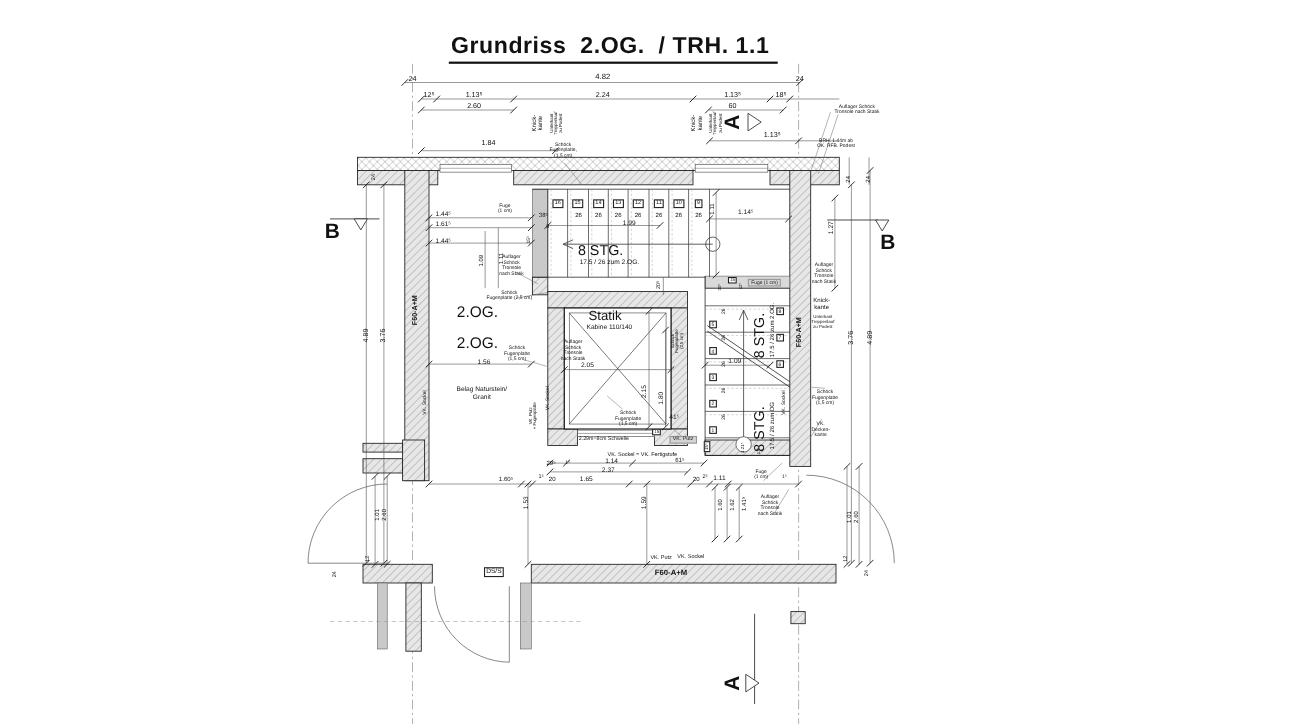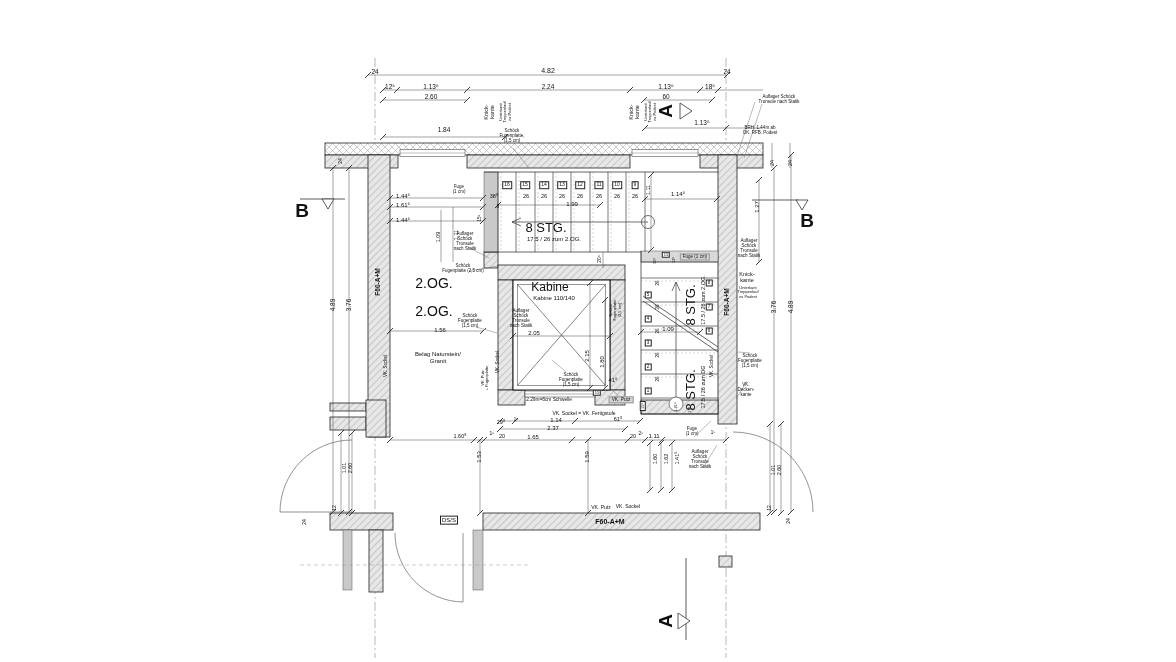--- a/index.html
+++ b/index.html
@@ -163,20 +163,21 @@
 
   <g fill="none" stroke="#666" stroke-width="0.7">
     <path d="M280 512A72 72 0 0 1 352 440"></path>
     <line x1="280" y1="512" x2="352" y2="512"></line>
     <path d="M395 533A69 69 0 0 0 463 602"></path>
     <line x1="463" y1="533" x2="463" y2="602"></line>
     <path d="M733 432A80 80 0 0 1 813 512"></path>
   </g>
 </svg>
 
+<div class="title">Grundriss  2.OG.  / TRH. 1.1</div>
 <div id="labels">
       <div class="lbl" style="left: 375px; top: 72px; font-size: 6.5px;">24</div>
       <div class="lbl" style="left: 548px; top: 71px; font-size: 7px;">4.82</div>
       <div class="lbl" style="left: 727px; top: 72px; font-size: 6.5px;">24</div>
       <div class="lbl" style="left: 390px; top: 87px; font-size: 6.5px;">12⁵</div>
       <div class="lbl" style="left: 431px; top: 87px; font-size: 6.5px;">1.13⁵</div>
       <div class="lbl" style="left: 431px; top: 97px; font-size: 6.5px;">2.60</div>
       <div class="lbl" style="left: 548px; top: 87px; font-size: 6.5px;">2.24</div>
       <div class="lbl" style="left: 666px; top: 87px; font-size: 6.5px;">1.13⁵</div>
       <div class="lbl" style="left: 666px; top: 97px; font-size: 6.5px;">60</div>
@@ -251,21 +252,21 @@
       <div class="lbl" style="left: 572px; top: 204px; font-size: 6px;">1.99</div>
       <div class="lbl" style="left: 546px; top: 228px; font-size: 13px;">8 STG.</div>
       <div class="lbl" style="left: 554px; top: 239px; font-size: 6px;">17.5 / 26 zum 2.OG.</div>
       <div class="lbl r" style="left: 648px; top: 190px; font-size: 5.5px;">1.11</div>
       <div class="lbl" style="left: 678px; top: 194px; font-size: 6px;">1.14⁵</div>
       <div class="lbl r" style="left: 600px; top: 259px; font-size: 5px;">20⁵</div>
       <div class="lbl bg" style="left: 695px; top: 257px; font-size: 4.5px;">Fuge (1 cm)</div>
       <div class="lbl r" style="left: 655px; top: 261px; font-size: 4px;">30⁵</div>
       <div class="lbl box" style="left: 666px; top: 255px; font-size: 4px;">15</div>
       <div class="lbl r" style="left: 674px; top: 260px; font-size: 4px;">12⁵</div>
-      <div class="lbl" style="left: 550px; top: 288px; font-size: 12px;">Kabine</div>
+      <div class="lbl" style="left: 550px; top: 288px; font-size: 12px;">Statik</div>
       <div class="lbl" style="left: 554px; top: 298px; font-size: 6px;">Kabine 110/140</div>
       <div class="lbl" style="left: 521px; top: 318px; font-size: 4.5px;">Auflager
 Schöck
 Tronsole
 nach Statik</div>
       <div class="lbl" style="left: 534px; top: 333px; font-size: 6px;">2.05</div>
       <div class="lbl r" style="left: 587px; top: 356px; font-size: 6px;">2.15</div>
       <div class="lbl r" style="left: 602px; top: 362px; font-size: 6px;">1.80</div>
       <div class="lbl r" style="left: 616px; top: 310px; font-size: 4px;">Schöck
 Fugenplatte

